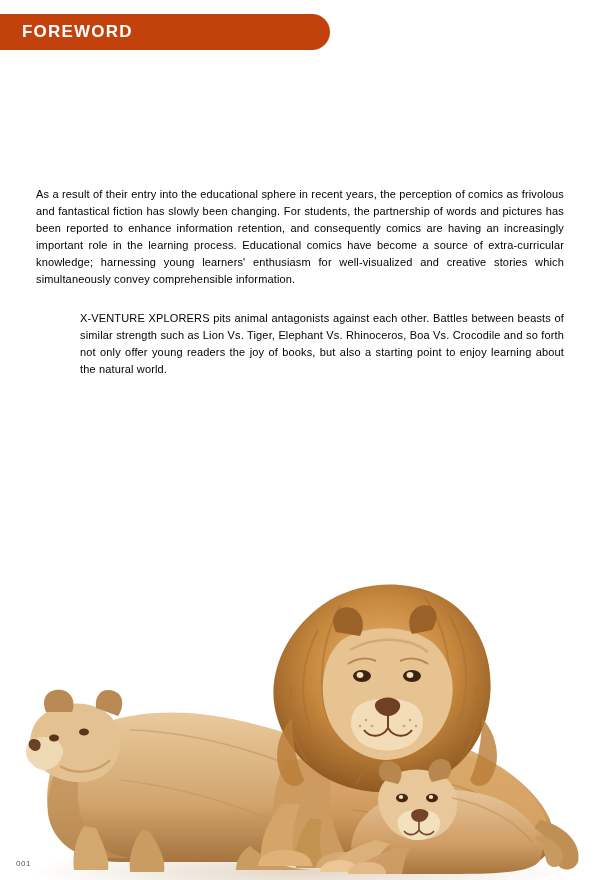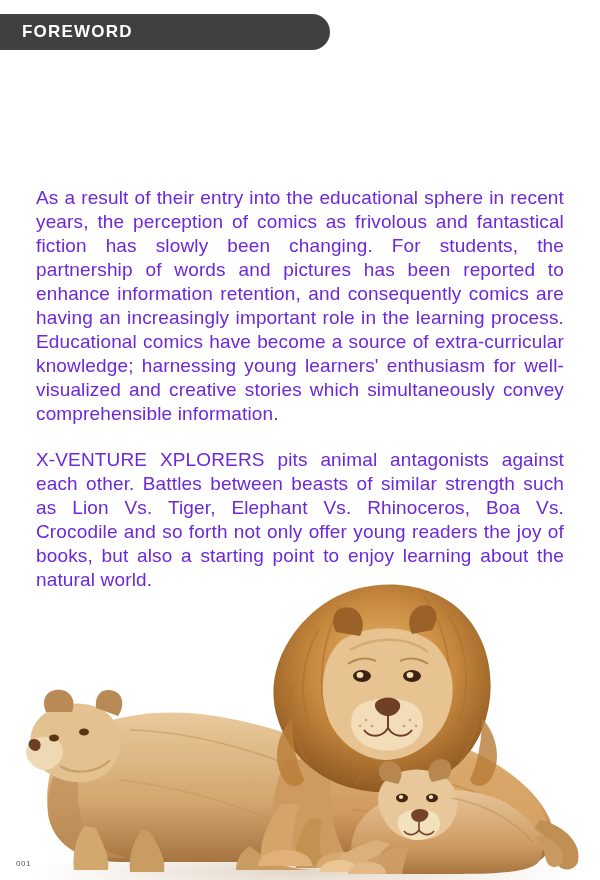--- a/index.html
+++ b/index.html
@@ -15,21 +15,21 @@
     font-family: "Liberation Sans", sans-serif;
   }
 
   
   .header-banner {
     position: absolute;
     top: 14px;
     left: 0;
     width: 330px;
     height: 36px;
-    background: #404040;
+    background: #c2410c;
     border-top-right-radius: 18px;
     border-bottom-right-radius: 18px;
     display: flex;
     align-items: center;
   }
   .header-title {
     color: #ffffff;
     font-size: 17px;
     font-weight: bold;
     letter-spacing: 1.2px;
@@ -39,28 +39,28 @@
 
   
   .content {
     position: absolute;
     top: 186px;
     left: 36px;
     width: 528px;
   }
   .para {
     font-family: "Liberation Sans", sans-serif;
-    font-size: 19px;
-    line-height: 24px;
-    color: #6d28d9;
+    font-size: 11px;
+    line-height: 17px;
+    color: #000000;
     text-align: justify;
     margin: 0 0 22px 0;
     letter-spacing: 0.15px;
   }
-  .para:last-child { margin-bottom: 0; }
+  .para:last-child { margin-bottom: 0; margin-left: 44px; }
 
   
   .page-number {
     position: absolute;
     left: 16px;
     bottom: 12px;
     font-size: 8px;
     color: #555;
     letter-spacing: 0.6px;
     font-family: "Liberation Sans", sans-serif;

